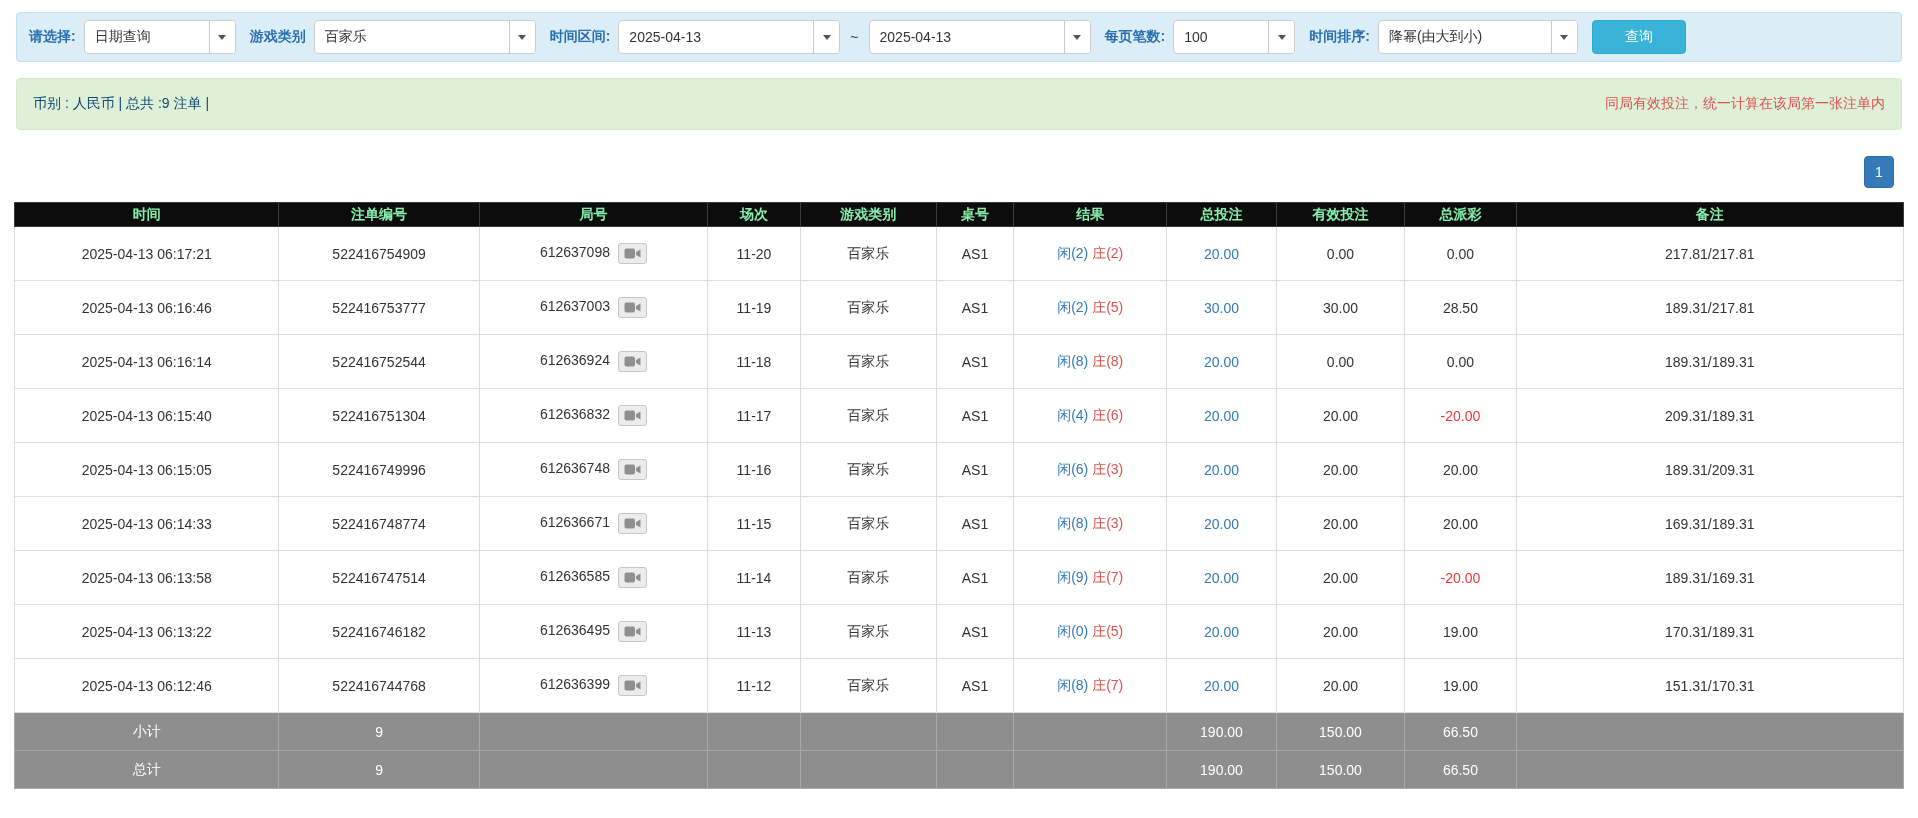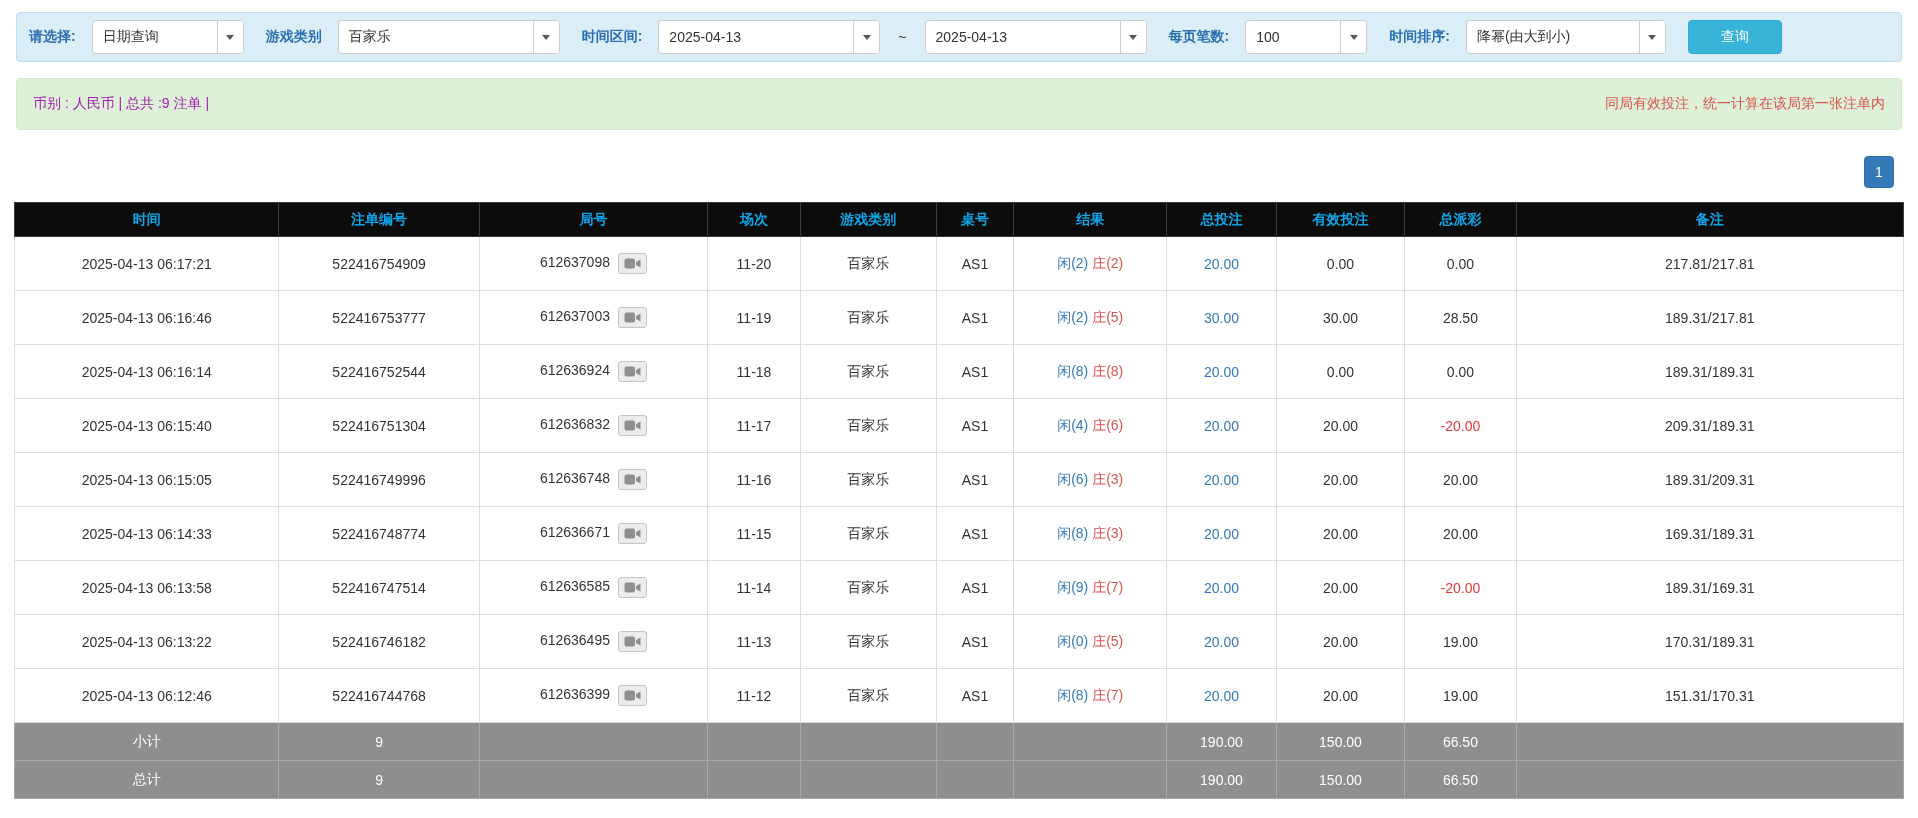--- a/index.html
+++ b/index.html
@@ -9,21 +9,21 @@
     font-family: "Liberation Sans", sans-serif;
     font-size: 14px; color: #333;
   }
   
   .filter-bar {
     margin: 12px 16px 0 16px;
     background: #dbeef8;
     border: 1px solid #bce0ee;
     border-radius: 4px;
     padding: 7px 10px;
-    display: flex; align-items: center; gap: 16px;
+    display: flex; align-items: center; gap: 8px;
     height: 50px;
   }
   .flabel { color: #2a6fb0; font-weight: bold; white-space: nowrap; margin-left: 6px; }
   .flabel:first-child { margin-left: 2px; }
   .combo {
     display: flex; align-items: stretch;
     background: #fff; border: 1px solid #ccc; border-radius: 4px;
     height: 34px; overflow: hidden;
   }
   .combo .val { flex: 1; display: flex; align-items: center; padding: 0 10px; color: #333; white-space: nowrap; }
@@ -44,40 +44,40 @@
   
   .info-bar {
     margin: 16px 16px 0 16px;
     background: #dff0d8;
     border: 1px solid #d6e9c6;
     border-radius: 4px;
     padding: 15px 16px;
     display: flex; align-items: center; justify-content: space-between;
     height: 52px;
   }
-  .info-left { color: #a21caf; }
+  .info-left { color: #0c4a6e; }
   .info-right { color: #d9534f; }
   
   .pager { margin: 26px 24px 14px 0; text-align: right; height: 32px; }
   .page-btn {
     display: inline-block; min-width: 30px; height: 32px; line-height: 30px;
     background: #337ab7; border: 1px solid #2e6da4; border-radius: 4px;
     color: #fff; text-align: center; padding: 0 6px; cursor: pointer;
   }
   
   table.records {
     width: 1890px; margin: 0 14px;
     border-collapse: collapse; table-layout: fixed;
   }
   col.c1{width:14.0%} col.c2{width:10.6%} col.c3{width:12.1%} col.c4{width:4.9%}
   col.c5{width:7.2%}  col.c6{width:4.1%}  col.c7{width:8.1%}  col.c8{width:5.8%}
   col.c9{width:6.8%}  col.c10{width:5.9%} col.c11{width:auto}
   thead th {
-    background: #0c0c0c; color: #0ea5e9; font-weight: bold;
-    height: 34px; font-size: 14px; text-align: center;
+    background: #0c0c0c; color: #86efac; font-weight: bold;
+    height: 24px; font-size: 14px; text-align: center;
     border: 1px solid #3c3c3c;
   }
   tbody td {
     height: 54px; text-align: center; vertical-align: middle;
     border: 1px solid #ddd; background: #fff; color: #333;
     font-size: 14px; white-space: nowrap; overflow: hidden;
   }
   td.blue { color: #337ab7; cursor: pointer; }
   td.neg { color: #e4393c; }
   .player { color: #337ab7; }

